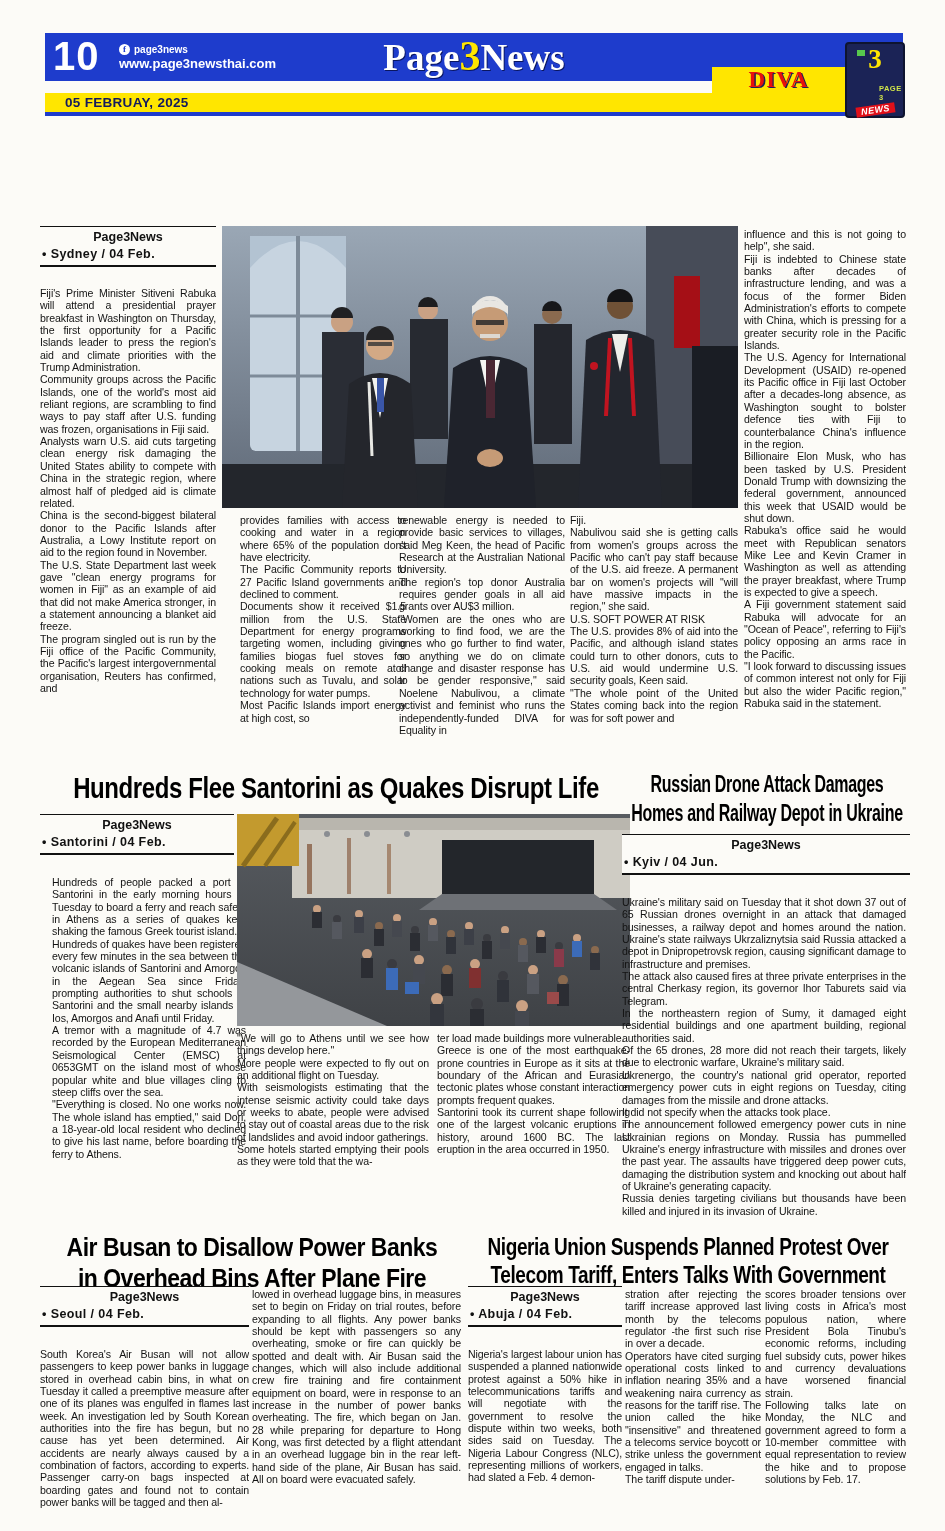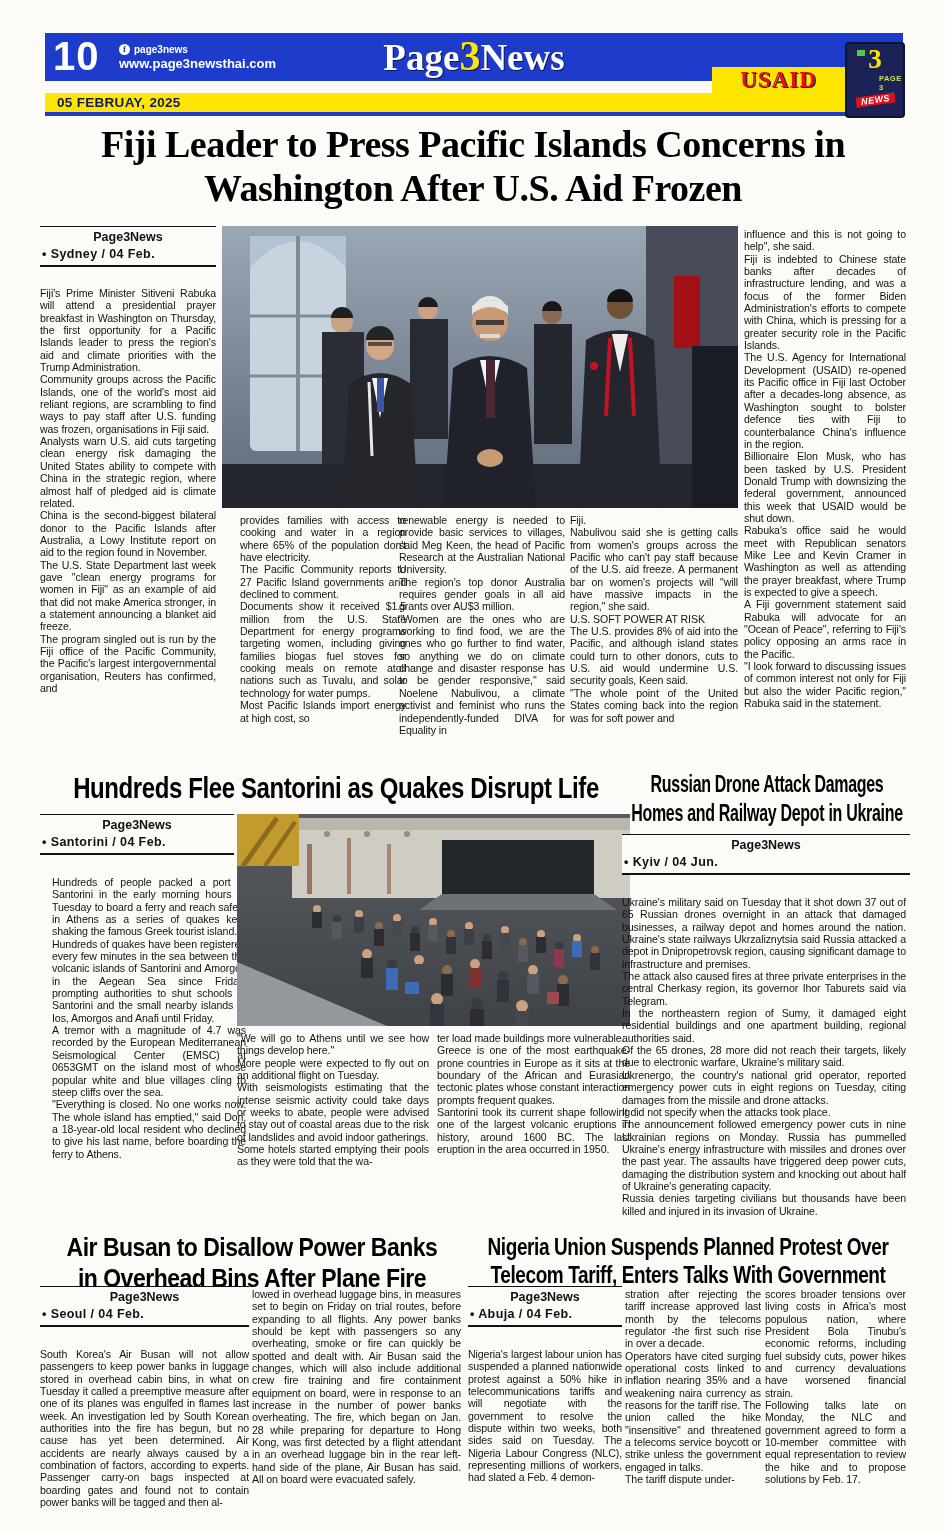--- a/index.html
+++ b/index.html
@@ -25,27 +25,27 @@
   .fbicon{width:11px;height:11px;border-radius:50%;background:#fff;color:#1e3ccc;
           font-family:"Liberation Serif",serif;font-weight:bold;font-size:9px;line-height:11px;text-align:center;}
   .site{color:#fff;font-size:13px;font-weight:bold;margin-top:1px;}
   .masthead{font-family:"Liberation Serif",serif;font-weight:bold;color:#fff;font-size:37px;
             line-height:40px;text-shadow:1px 1px 0 #0a1660;}
   .masthead .m3{color:#ffe600;font-size:42px;}
   .worldband{background:#ffe600;display:flex;align-items:center;justify-content:center;}
   .worldtxt{font-family:"Liberation Serif",serif;font-weight:bold;color:#e8100c;font-size:23px;
             letter-spacing:1px;text-shadow:1.4px 1.4px 0 #1b2356;}
   .datebar{background:#ffe600;display:flex;align-items:center;}
-  .datetxt{color:#131a5e;font-weight:bold;font-size:13.5px;letter-spacing:.3px;padding-left:12px;}
+  .datetxt{color:#131a5e;font-weight:bold;font-size:13.5px;letter-spacing:.3px;padding-left:20px;}
   .bluerule{background:#1e3ccc;}
   .cornerlogo{background:#1b2356;border:2px solid #0e1430;border-radius:4px;
               display:flex;flex-direction:column;align-items:center;justify-content:flex-start;padding-top:2px;}
   .cl-digit{color:#ffe600;font-weight:bold;font-size:27px;line-height:27px;font-family:"Liberation Serif",serif;}
   .cl-flag{width:8px;height:6px;background:#57c84d;position:absolute;left:10px;top:6px;}
-  .cl-p3{color:#cfe34a;font-weight:bold;font-size:7.5px;letter-spacing:.5px;margin-top:1px;padding-left:32px;}
+  .cl-p3{color:#cfe34a;font-weight:bold;font-size:7.5px;letter-spacing:.5px;margin-top:11px;padding-left:32px;}
   .cl-news{background:#e0101a;color:#fff;font-style:italic;font-weight:bold;font-size:9px;
            padding:0 5px;transform:rotate(-8deg);margin-top:3px;letter-spacing:.5px;}
   .photo-frame{overflow:hidden;background:#666;}
   .photo-frame svg{display:block;}
 </style>
 </head>
 <body>
 
 <div class="page">
 
@@ -54,34 +54,33 @@
     <div class="abs" style="left:74px;top:11px;">
       <div class="fbrow">
         <span class="fbicon">f</span>
         <span>page3news</span>
       </div>
       <div class="site">www.page3newsthai.com</div>
     </div>
     <div class="abs masthead" style="left:0;right:0;top:3px;text-align:center;"><span>Page</span><span class="m3">3</span><span>News</span></div>
   </div>
   <div class="abs worldband" style="left:712px;top:67px;width:133px;height:26px;">
-    <span class="worldtxt">USAID</span>
+    <span class="worldtxt">DIVA</span>
   </div>
   <div class="abs datebar" style="left:45px;top:93px;width:858px;height:19px;">
     <span class="datetxt">05 FEBRUAY, 2025</span>
   </div>
   <div class="abs bluerule" style="left:45px;top:112px;width:858px;height:4px;"></div>
   <div class="abs cornerlogo" style="left:845px;top:42px;width:56px;height:70px;">
     <span class="cl-flag"></span>
     <div class="cl-digit">3</div>
     <div class="cl-p3">PAGE 3</div>
     <div class="cl-news">NEWS</div>
   </div>
 
-  <div class="abs headline-serif" style="left:40px;top:122px;width:866px;height:98px;">Fiji Leader to Press Pacific Islands Concerns in Washington After U.S. Aid Frozen</div>
 
   <div class="abs byline" style="left:40px;top:226px;width:172px;">
     <div class="src">Page3News</div>
     <div class="place">• Sydney / 04 Feb.</div>
   </div>
   <div class="abs copy" style="left:40px;top:287px;width:176px;height:476px;">Fiji's Prime Minister Sitiveni Rabuka will attend a presidential prayer breakfast in Washington on Thursday, the first opportunity for a Pacific Islands leader to press the region's aid and climate priorities with the Trump Administration.
 Community groups across the Pacific Islands, one of the world's most aid reliant regions, are scrambling to find ways to pay staff after U.S. funding was frozen, organisations in Fiji said.
 Analysts warn U.S. aid cuts targeting clean energy risk damaging the United States ability to compete with China in the strategic region, where almost half of pledged aid is climate related.
 China is the second-biggest bilateral donor to the Pacific Islands after Australia, a Lowy Institute report on aid to the region found in November.
 The U.S. State Department last week gave "clean energy programs for women in Fiji" as an example of aid that did not make America stronger, in a statement announcing a blanket aid freeze.

